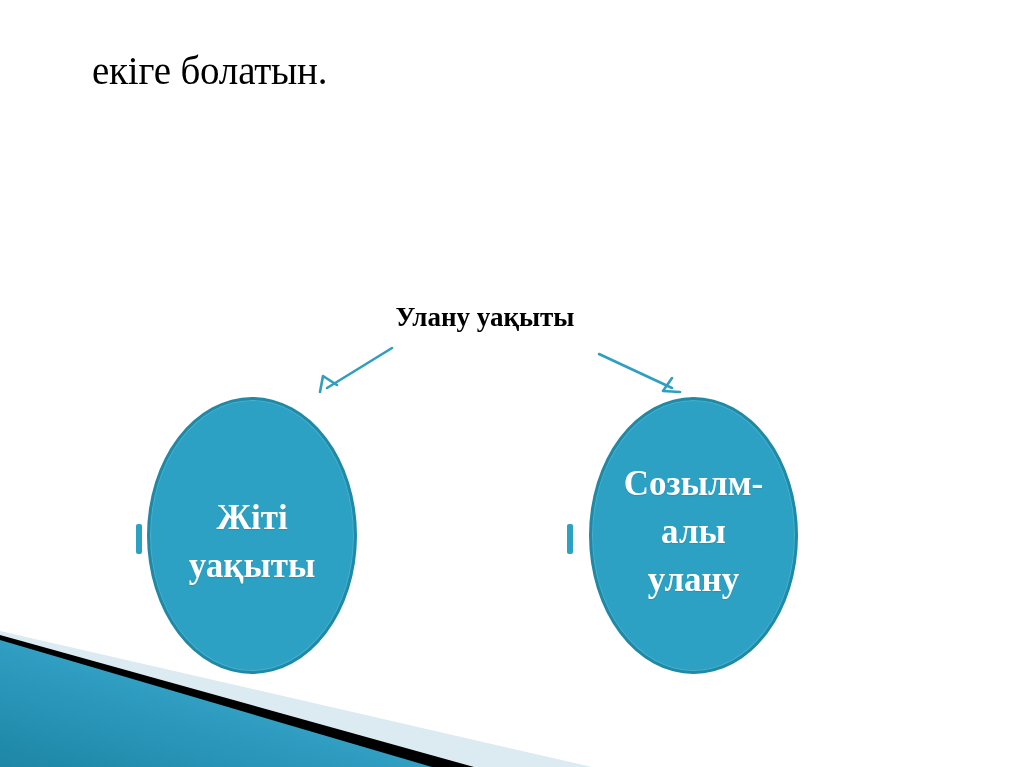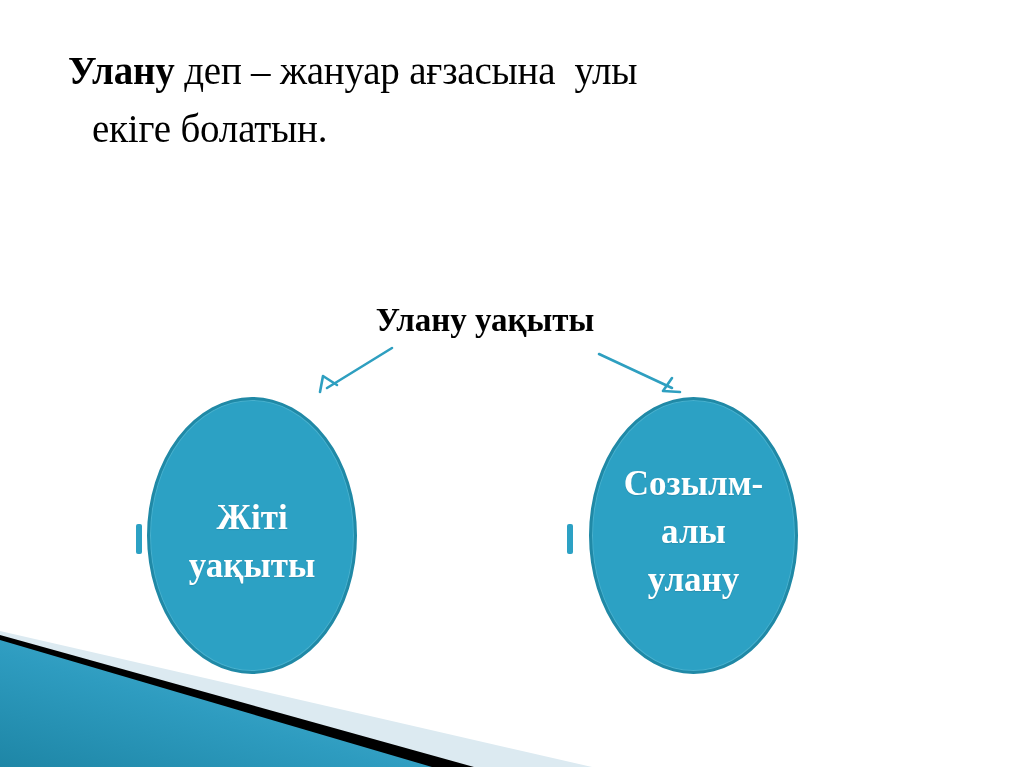--- a/index.html
+++ b/index.html
@@ -37,21 +37,21 @@
   #body-text .ln.indent2 { padding-left: 24px; }
   #body-text .strong { font-weight: bold; }
 
   
   #diagram-title {
     position: absolute;
     left: 0;
     top: 302px;
     width: 970px;
     text-align: center;
-    font-size: 33px;
+    font-size: 27px;
     font-weight: bold;
     color: #000000;
     white-space: pre;
   }
 
   
   #arrows {
     position: absolute;
     left: 0;
     top: 0;
@@ -116,21 +116,20 @@
     height: 160px;
     pointer-events: none;
   }
 </style>
 </head>
 <body>
 
 <div id="slide">
 
   <div id="body-text">
-    <span class="ln"><span class="strong">Улану</span><span> деп – жануар ағзасына  улы</span></span>
     <span class="ln indent2">екіге болатын.</span>
   </div>
 
   <div id="diagram-title">Улану уақыты</div>
 
   <svg id="arrows" viewBox="0 0 1024 767">
     <g>
       <line x1="392" y1="348" x2="327" y2="388" stroke="#2e9fc0" stroke-width="2.6" stroke-linecap="round"></line>
       <polyline points="320,392 323,376 337,385" fill="none" stroke="#2e9fc0" stroke-width="2.6" stroke-linecap="round" stroke-linejoin="round"></polyline>
     </g>

